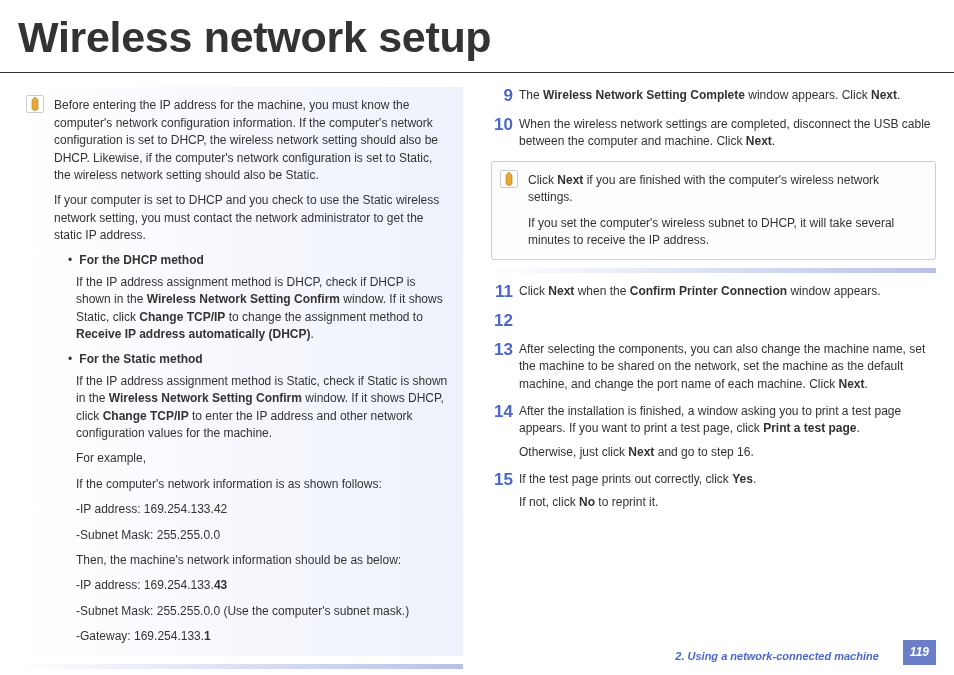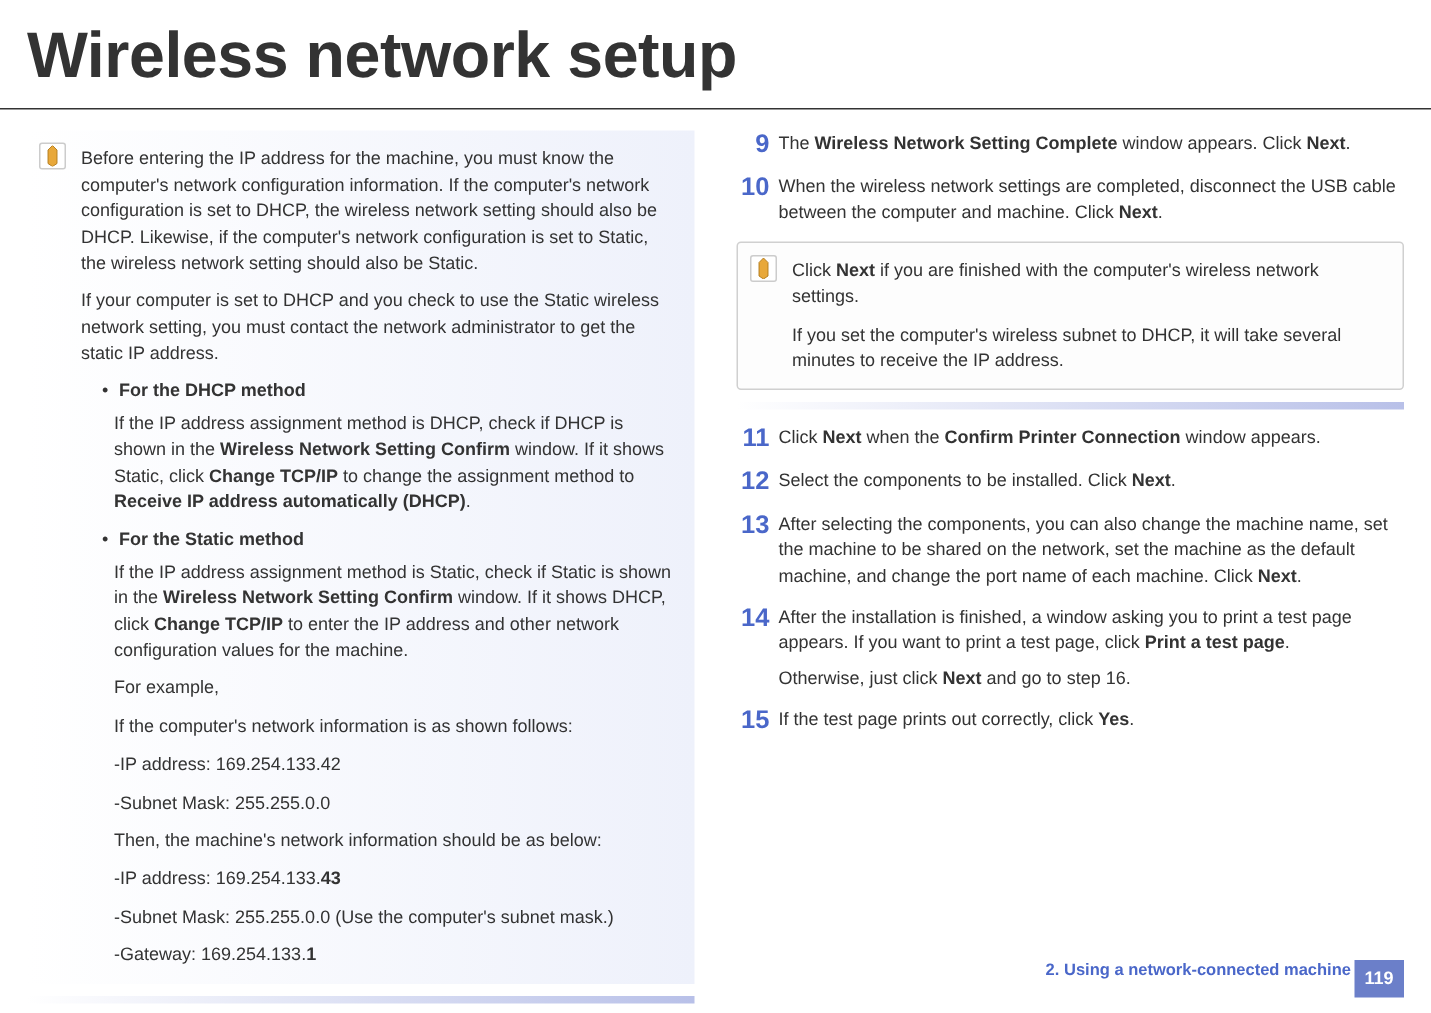--- a/index.html
+++ b/index.html
@@ -80,25 +80,26 @@
   }
   .step-body { flex: 1; }
   .step-body p { margin-bottom: 6px; }
   .step-body p:last-child { margin-bottom: 0; }
   .bold { font-weight: 700; }
   .footer {
     position: absolute;
     bottom: 10px;
     right: 18px;
     display: flex;
-    align-items: flex-start;
-    gap: 2px;
+    align-items: flex-end;
+    gap: 24px;
     color: #4a67c9;
     font-weight: 700;
     font-size: 11px;
+    font-style: italic;
   }
   .page-badge {
     background: #6b7fc9;
     color: #ffffff;
     padding: 4px 7px;
     font-weight: 700;
     font-size: 12px;
   }
 </style>
 </head>
@@ -181,41 +182,39 @@
 
     <div id="steps-b">
         <div class="step">
           <div class="step-num">11</div>
           <div class="step-body">
             <p>Click <span class="bold">Next</span> when the <span class="bold">Confirm Printer Connection</span> window appears.</p>
           </div>
         </div>
         <div class="step">
           <div class="step-num">12</div>
-          <div class="step-body">
-            <p>Select the components to be installed. Click <span class="bold">Next</span>.</p>
-          </div>
         </div>
         <div class="step">
           <div class="step-num">13</div>
           <div class="step-body">
             <p>After selecting the components, you can also change the machine name, set the machine to be shared on the network, set the machine as the default machine, and change the port name of each machine. Click <span class="bold">Next</span>.</p>
           </div>
         </div>
         <div class="step">
           <div class="step-num">14</div>
           <div class="step-body">
             <p>After the installation is finished, a window asking you to print a test page appears. If you want to print a test page, click <span class="bold">Print a test page</span>.</p>
             <p>Otherwise, just click <span class="bold">Next</span> and go to step 16.</p>
           </div>
         </div>
         <div class="step">
           <div class="step-num">15</div>
           <div class="step-body">
             <p>If the test page prints out correctly, click <span class="bold">Yes</span>.</p>
+            <p>If not, click <span class="bold">No</span> to reprint it.</p>
           </div>
         </div>
       </div>
   </div>
 </div>
 
 <div class="footer">
   <span>2.  Using a network-connected machine</span>
   <span class="page-badge">119</span>
 </div>

